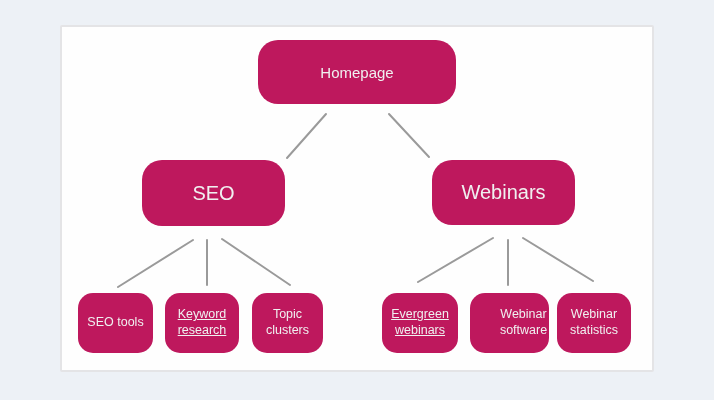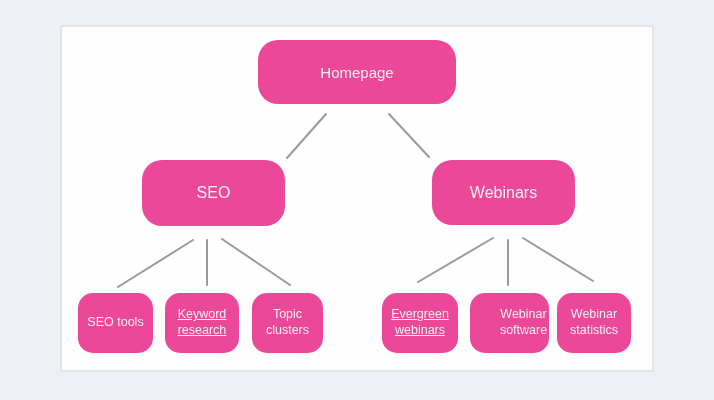--- a/index.html
+++ b/index.html
@@ -22,38 +22,38 @@
     border-radius: 2px;
   }
   .connector-layer {
     position: absolute;
     left: 0; top: 0;
     width: 714px; height: 400px;
     pointer-events: none;
   }
   .node {
     position: absolute;
-    background: #ec4899;
+    background: #be185d;
     color: #f0f0f0;
     display: flex;
     align-items: center;
     justify-content: center;
     text-align: center;
   }
   .node-l1 {
     left: 258px; top: 40px;
     width: 198px; height: 64px;
     border-radius: 20px;
     font-size: 15px;
   }
   .node-l2 {
     top: 160px;
     width: 143px; height: 66px;
     border-radius: 20px;
-    font-size: 16px;
+    font-size: 20px;
   }
   .node-seo { left: 142px; }
   .node-webinars { left: 432px; height: 65px; }
   .node-l3 {
     top: 293px;
     height: 60px;
     border-radius: 15px;
     font-size: 12.5px;
     line-height: 1.25;
     padding: 2px 4px;

